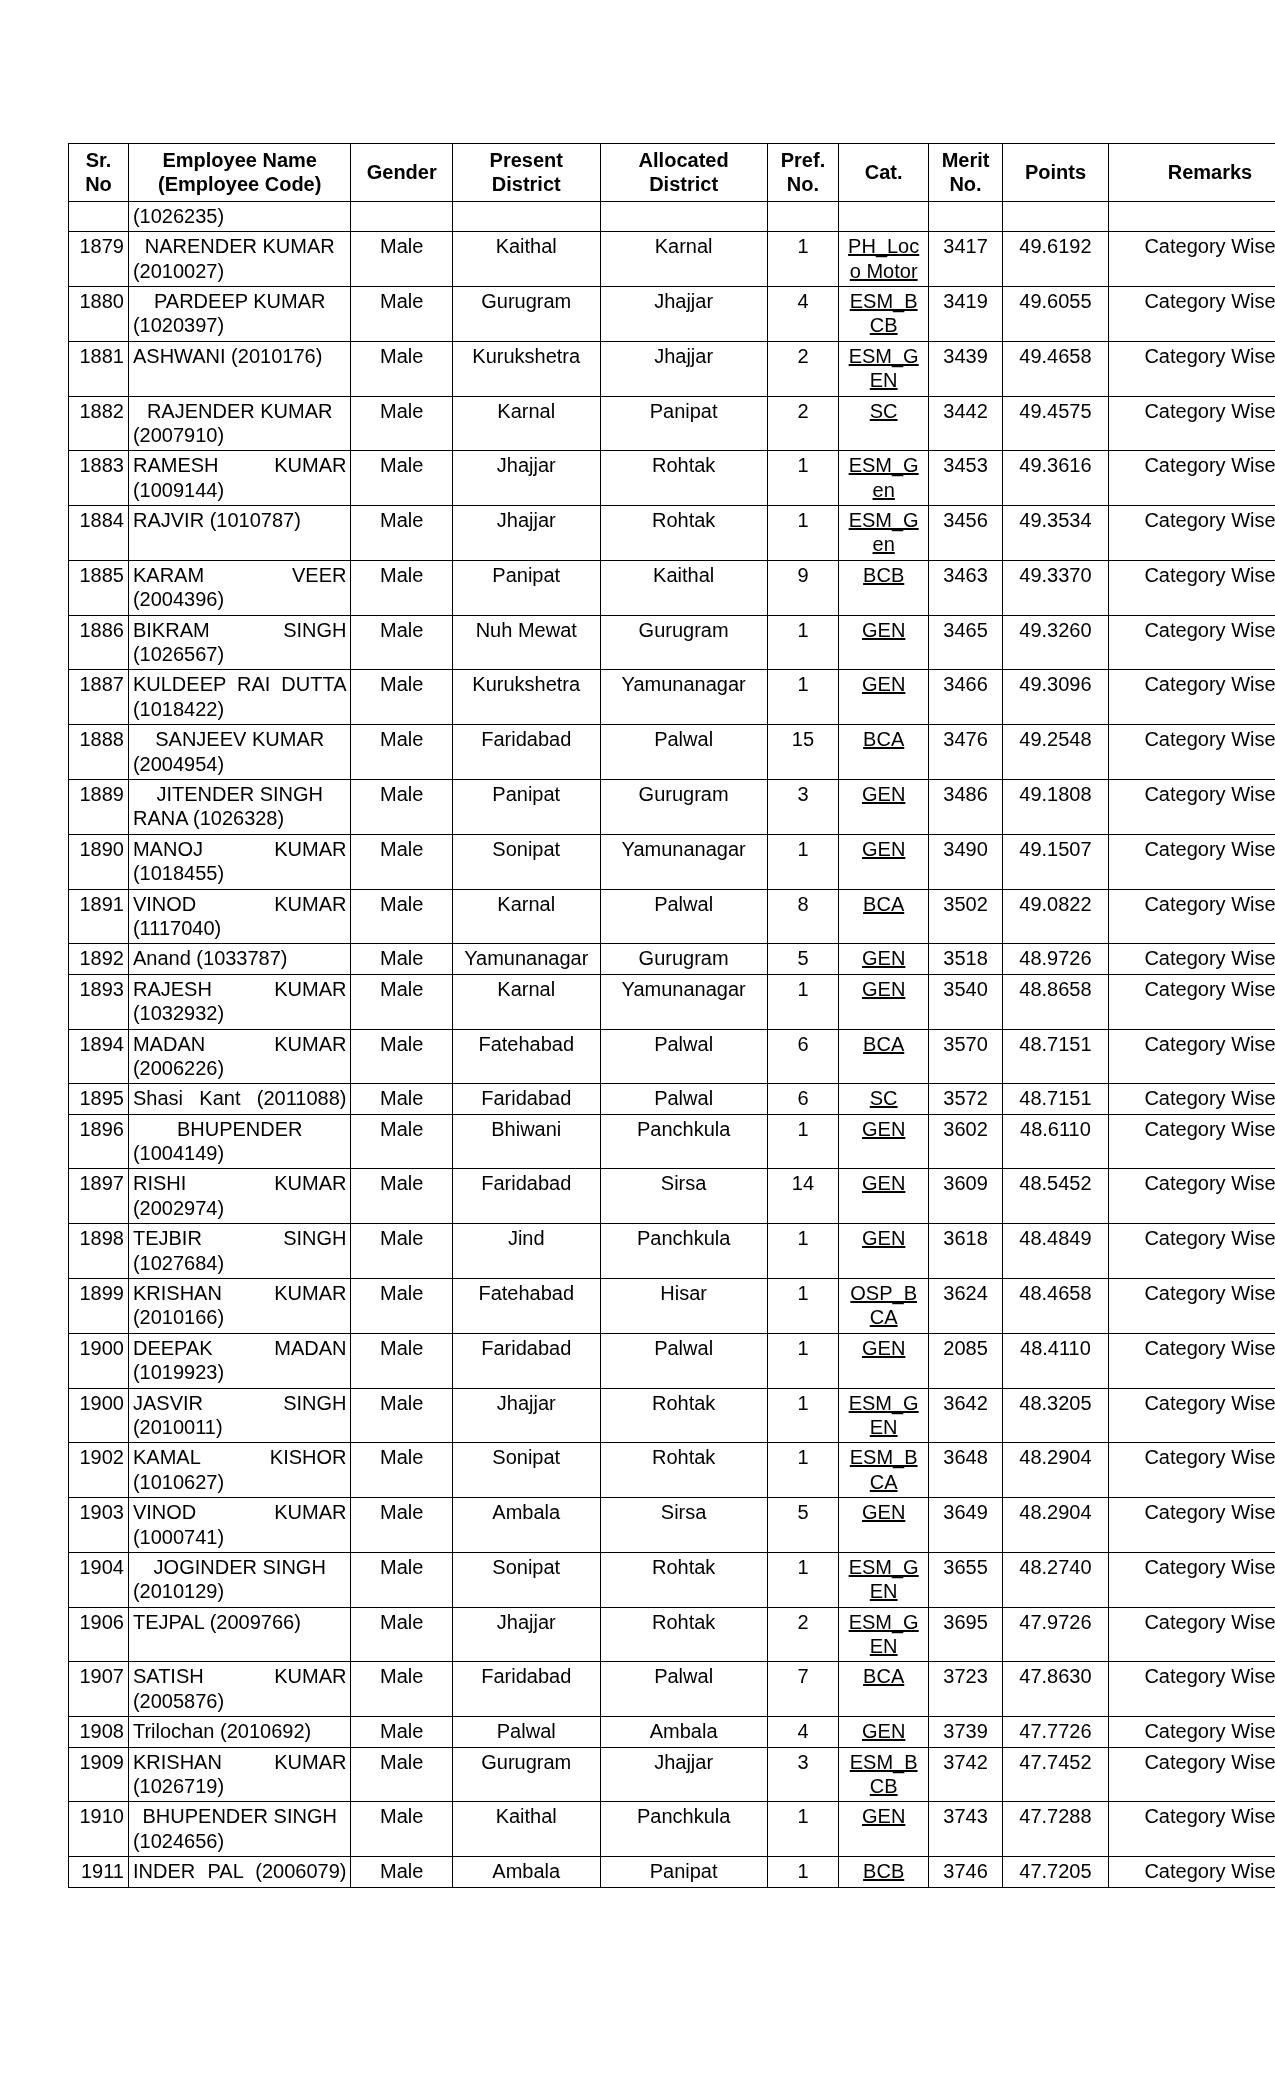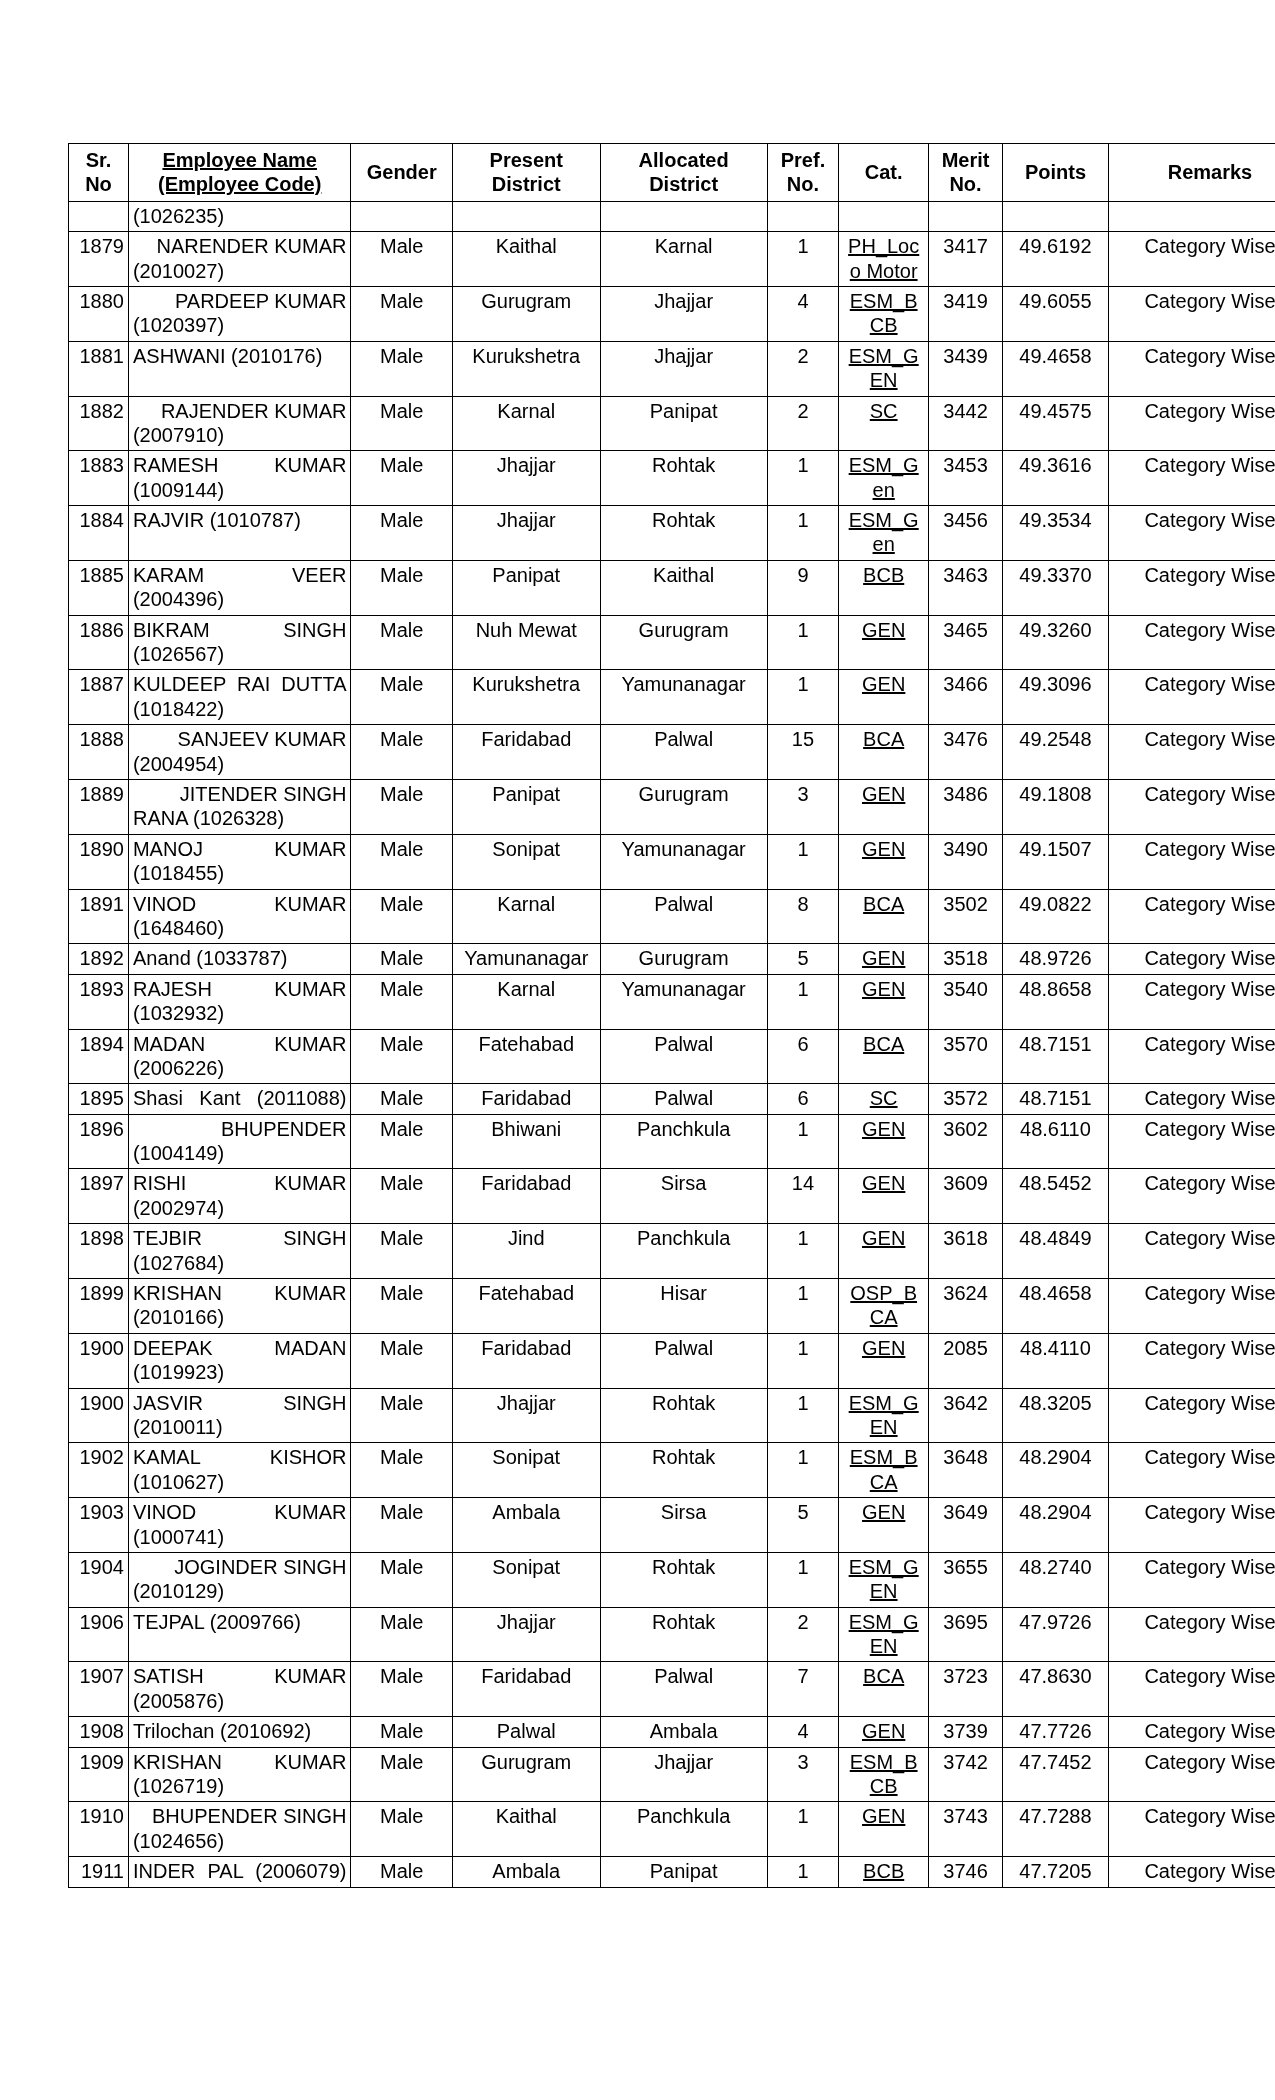--- a/index.html
+++ b/index.html
@@ -48,25 +48,25 @@
   col.c-name    { width: 193px; }
   col.c-gender  { width: 88px;  }
   col.c-present { width: 128px; }
   col.c-alloc   { width: 145px; }
   col.c-pref    { width: 62px;  }
   col.c-cat     { width: 78px;  }
   col.c-merit   { width: 64px;  }
   col.c-points  { width: 92px;  }
   col.c-remarks { width: 176px; }
 
-  th.h-name { text-align: center; text-decoration: underline; }
+  th.h-name { text-align: center; }
 
   td.sr      { text-align: right; }
   td.name    { text-align: justify; text-align-last: justify; hyphens: none; }
-  td.name.nojust { text-align: right; text-align-last: left; }
+  td.name.nojust { text-align: center; text-align-last: left; }
   td.gender  { text-align: center; }
   td.present { text-align: center; }
   td.alloc   { text-align: center; }
   td.pref    { text-align: center; }
   td.cat     { text-align: center; text-decoration: underline; }
   td.merit   { text-align: center; }
   td.points  { text-align: center; margin-top: 13px; }
   td.remarks { text-align: center; }
 
   
@@ -273,21 +273,21 @@
           <td class="present">Sonipat</td>
           <td class="alloc">Yamunanagar</td>
           <td class="pref">1</td>
           <td class="cat">GEN</td>
           <td class="merit">3490</td>
           <td class="points">49.1507</td>
           <td class="remarks">Category Wise</td>
         </tr>
         <tr>
           <td class="sr">1891</td>
-          <td class="name">VINOD  KUMAR (1648460)</td>
+          <td class="name">VINOD  KUMAR (1117040)</td>
           <td class="gender">Male</td>
           <td class="present">Karnal</td>
           <td class="alloc">Palwal</td>
           <td class="pref">8</td>
           <td class="cat">BCA</td>
           <td class="merit">3502</td>
           <td class="points">49.0822</td>
           <td class="remarks">Category Wise</td>
         </tr>
         <tr>

